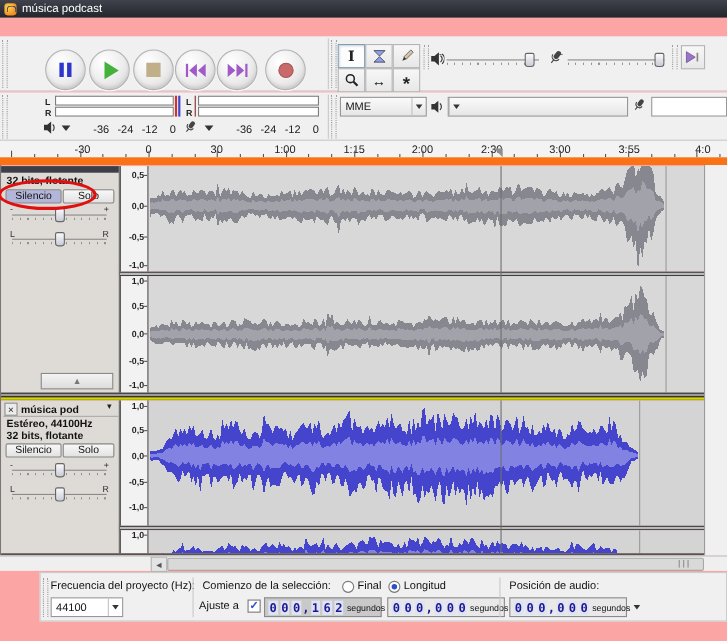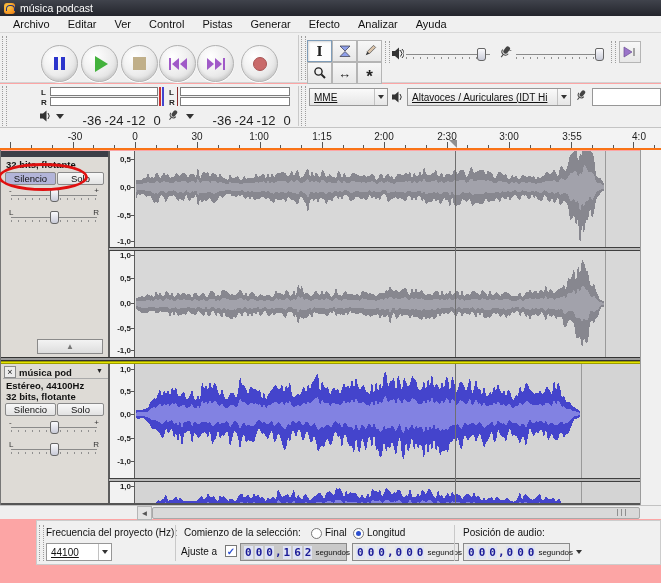--- a/index.html
+++ b/index.html
@@ -51,32 +51,32 @@
   .sl-line { position:absolute; left:0; right:0; top:7px; height:1px; background:#8a8a8a; }
   .sl-dots { position:absolute; left:0; right:0; top:10px; height:2px;
     background-image:repeating-linear-gradient(to right,#909090 0 1px,transparent 1px 7px); }
   .sl-thumb { position:absolute; top:1px; width:9px; height:13px; border:1px solid #666;
     border-radius:2px 2px 3px 3px; background:linear-gradient(#fbfbfd,#c9cbd8); }
   .sl-cap { position:absolute; top:-2px; font-size:8px; color:#333; }
 
   .meter-label { position:absolute; font-size:8px; font-weight:bold; color:#222; }
   .mbar { position:absolute; height:9px; background:#fff; border:1px solid #7d7d7d; }
   .clipmark { position:absolute; width:2px; height:19px; }
-  .mnum { position:absolute; font-size:13px; color:#222; transform:translateX(-50%); }
+  .mnum { position:absolute; font-size:10px; color:#222; transform:translateX(-50%); }
   .marrow { width:0;height:0;border-top:5px solid #333;border-left:4px solid transparent;border-right:4px solid transparent; position:absolute;}
 
   .combo { position:absolute; height:18px; background:linear-gradient(#fafafa,#e6e6e6);
     border:1px solid #979797; font-size:10px; display:flex; align-items:center; overflow:hidden; white-space:nowrap; }
-  .combo .ct { padding-left:4px; flex:1; overflow:hidden;text-decoration:underline; }
+  .combo .ct { padding-left:4px; flex:1; overflow:hidden; }
   .combo .ca { width:13px; align-self:stretch; border-left:1px solid #c2c2c2; display:flex; align-items:center; justify-content:center; }
   .combo .ca:after { content:""; width:0;height:0;border-top:4px solid #333;border-left:3.5px solid transparent;border-right:3.5px solid transparent; }
 
   
   #ruler { left:0; top:128px; width:661px; height:22px; background:#f3f3f3;
-    border-bottom:2px solid #f97316; overflow:hidden; }
+    border-bottom:7px solid #f97316; overflow:hidden; }
   .rlabel { position:absolute; top:3px; transform:translateX(-50%); font-size:10px; color:#222; }
   .rtick { position:absolute; bottom:0; width:1px; background:#555; }
 
   
   .panel { background:#dedbd6; border-right:1px solid #5c5c5c; }
   .tinfo { position:absolute; left:5px; font-size:9.5px; color:#111; white-space:nowrap;font-weight:bold; }
   .tbtn { position:absolute; height:13px; border:1px solid #8a8a8a; border-radius:2px;
     background:linear-gradient(#f8f8f8,#e2e2e2); font-size:9.5px; font-family:"Liberation Sans",sans-serif;
     line-height:11px; text-align:center; color:#111; padding:0; }
   .tbtn.pressed { background:#b3b5d9; }
@@ -123,31 +123,20 @@
 </head>
 <body>
 
 <div id="app">
 
   <div class="abs" id="titlebar">
     <span id="appicon"></span>
     <span id="wtitle">música podcast</span>
   </div>
 
-  <div class="abs" id="menubar">
-      <span class="menu-item">Archivo</span>
-      <span class="menu-item">Editar</span>
-      <span class="menu-item">Ver</span>
-      <span class="menu-item">Control</span>
-      <span class="menu-item">Pistas</span>
-      <span class="menu-item">Generar</span>
-      <span class="menu-item">Efecto</span>
-      <span class="menu-item">Analizar</span>
-      <span class="menu-item">Ayuda</span>
-    </div>
 
   <div class="abs" id="strip1">
     <div class="abs grip" style="left:2px;top:3px;height:44px"></div>
     <div class="abs tbutton" style="left:41px;top:12px">
         <span class="g-pause">
           <i></i>
           <i></i>
         </span>
       </div>
     <div class="abs tbutton" style="left:81px;top:12px">
@@ -277,21 +266,20 @@
     <div class="abs grip" style="left:301px;top:2px;height:40px"></div>
     <div class="combo" style="left:309px;top:4px;width:79px">
       <span class="ct">MME</span>
         <span class="ca"></span>
     </div>
     <svg class="abs" style="left:392px;top:7px" width="12" height="12">
       <path d="M0,3.5 h3 l3.5,-3 v11 l-3.5,-3 h-3 z" fill="#333"></path>
         <path d="M8,3 q2.5,3 0,6" stroke="#333" stroke-width="1" fill="none"></path>
     </svg>
     <div class="combo" style="left:407px;top:4px;width:164px">
-      <span class="ct">Altavoces / Auriculares (IDT Hi</span>
         <span class="ca"></span>
     </div>
     <svg class="abs" style="left:574px;top:4px" width="14" height="17">
       <g transform="rotate(38 6 8)">
           <rect x="4.3" y="1" width="4" height="7" rx="2" fill="#444"></rect>
           <path d="M3.2,6.2 a3,3 0 0 0 6.2,0" fill="none" stroke="#444" stroke-width="1"></path>
           <line x1="6.3" y1="9.2" x2="6.3" y2="12.5" stroke="#444" stroke-width="1"></line>
         </g>
     </svg>
     <div class="combo" style="left:592px;top:4px;width:69px;background:#fff">

